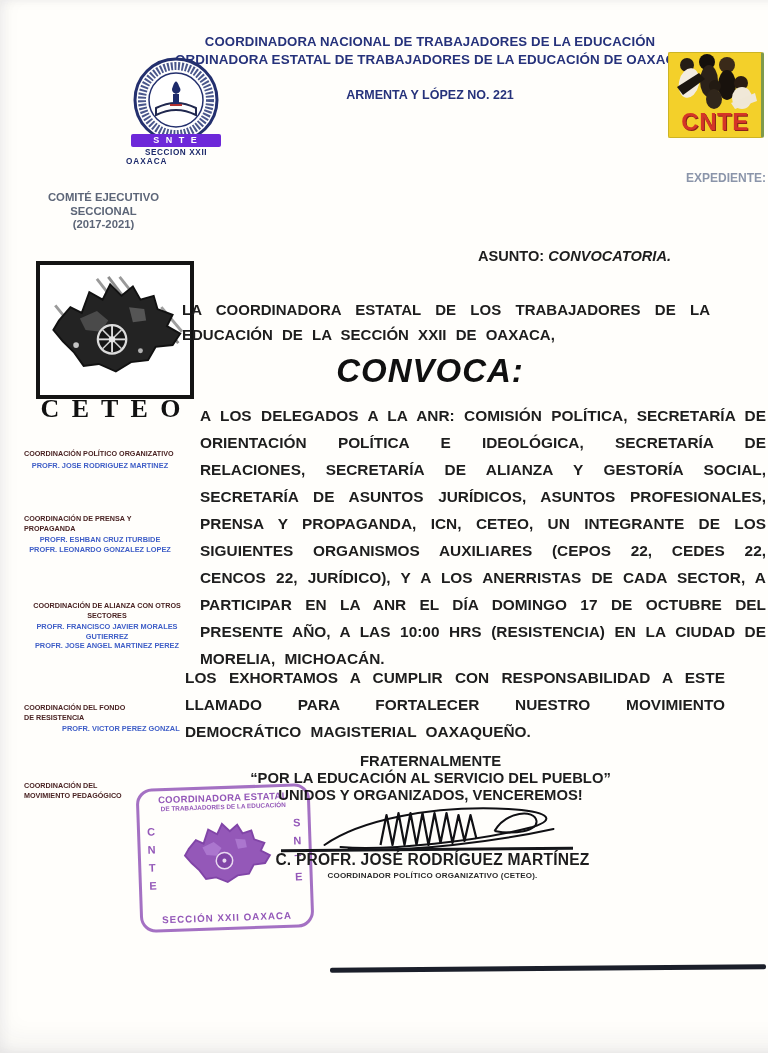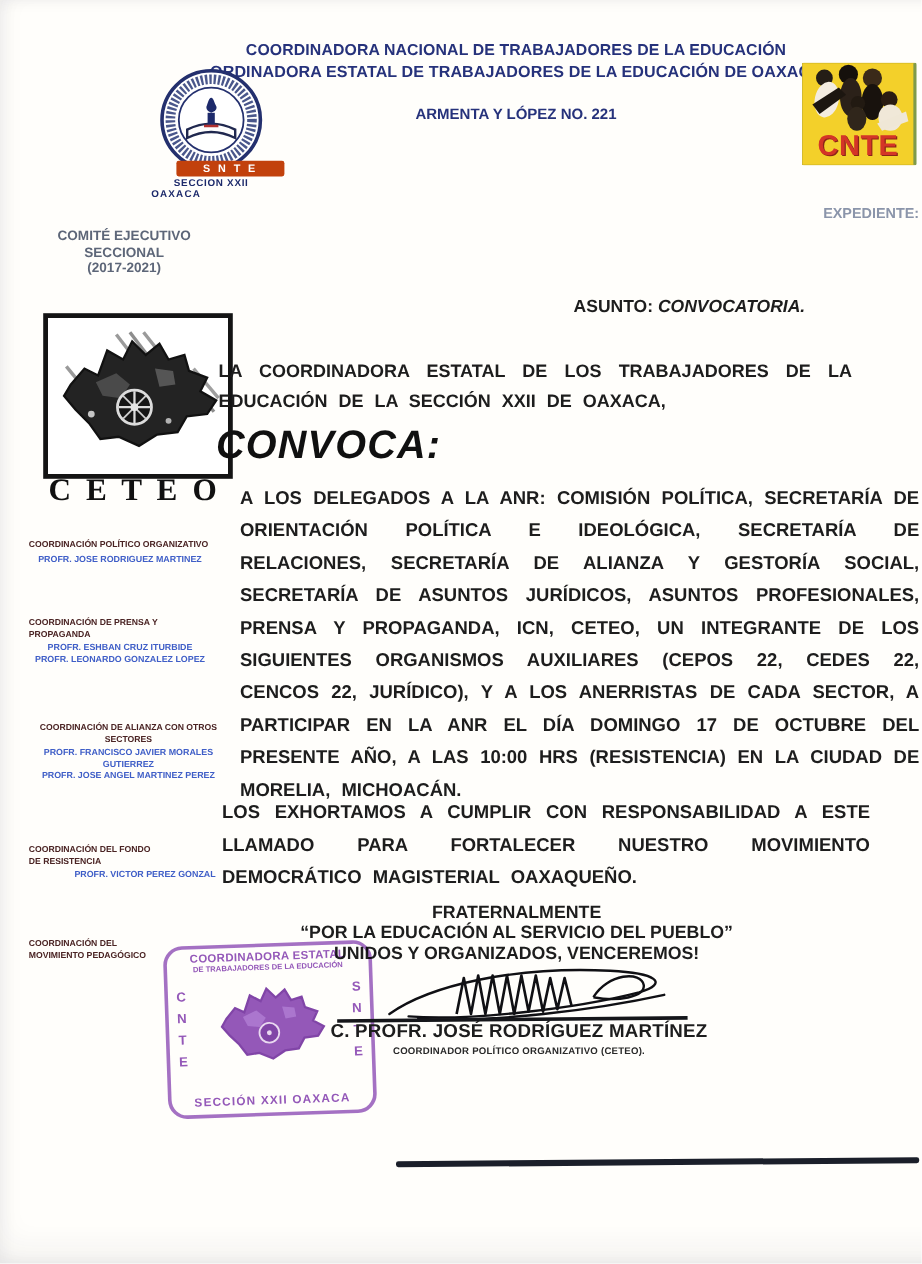--- a/index.html
+++ b/index.html
@@ -22,39 +22,39 @@
   .hdr-l2{font-size:13.4px;margin-top:3px;letter-spacing:.1px;}
   .hdr-addr{font-size:12.5px;margin-top:21px;}
   .expediente{right:12px;top:171px;font-size:12px;font-weight:bold;color:#8b95aa;}
   .comite{left:26px;top:191px;width:155px;font-size:11.3px;font-weight:bold;color:#5d6678;text-align:center;line-height:13.5px;}
   .dateline{left:344px;top:208px;font-size:12.6px;}
   .asunto{left:478px;top:248px;font-size:14.6px;}
   .asunto .it{font-style:italic;}
 
   
   .snte{left:126px;top:56px;width:100px;height:106px;}
-  .snte-banner{left:5px;top:78px;width:90px;height:13px;background:#c2410c;color:#fff;
-    font-size:9px;font-weight:bold;text-align:center;line-height:13px;letter-spacing:2px;border-radius:2px;margin-left:16px;}
+  .snte-banner{left:5px;top:78px;width:90px;height:13px;background:#6d28d9;color:#fff;
+    font-size:9px;font-weight:bold;text-align:center;line-height:13px;letter-spacing:2px;border-radius:2px;}
   .snte-t1{left:0;top:92px;width:100px;text-align:center;font-size:8.2px;font-weight:bold;color:#1d2a6b;letter-spacing:.6px;}
   .snte-t2{left:0;top:101px;width:100px;text-align:left;font-size:8.2px;font-weight:bold;color:#1d2a6b;letter-spacing:1px;}
 
   
   .cnte{left:668px;top:52px;width:92px;height:84px;background:#f3d02a;border:1px solid #cdb425;
     border-right:3px solid #7f9a4b;border-radius:2px;}
   .cnte-txt{left:0;bottom:1px;width:100%;text-align:center;font-size:24px;font-weight:bold;
     color:#d43527;letter-spacing:.5px;text-shadow:1px 1px 0 #8a2418;}
 
   
   .ceteo-box{left:36px;top:261px;width:150px;height:130px;border:4px solid #141414;background:#fff;}
   .ceteo-cap{left:26px;top:394px;width:172px;text-align:center;
     font-family:"Liberation Serif",serif;font-weight:bold;font-size:26px;letter-spacing:3px;color:#111;}
 
   
   .intro{left:182px;top:297px;width:528px;font-size:15px;line-height:25px;word-spacing:5px;}
-  .convoca{left:180px;top:352px;width:500px;text-align:left;font-size:33px;font-style:italic;
+  .convoca{left:180px;top:352px;width:500px;text-align:center;font-size:33px;font-style:italic;
     font-weight:bold;color:#101010;letter-spacing:1px;}
   .par1{left:200px;top:402px;width:566px;font-size:15.4px;line-height:27px;word-spacing:5px;}
   .par2{left:185px;top:664px;width:540px;font-size:15.4px;line-height:27px;word-spacing:5px;}
 
   
   .side-title{font-size:7.2px;font-weight:bold;color:#4a2323;line-height:9.5px;}
   .side-name{font-size:7.4px;font-weight:bold;color:#3f5ec7;line-height:9.5px;margin-top:2px;}
 
   
   .closing{left:178px;top:753px;width:505px;text-align:center;font-size:14.8px;line-height:17px;}

